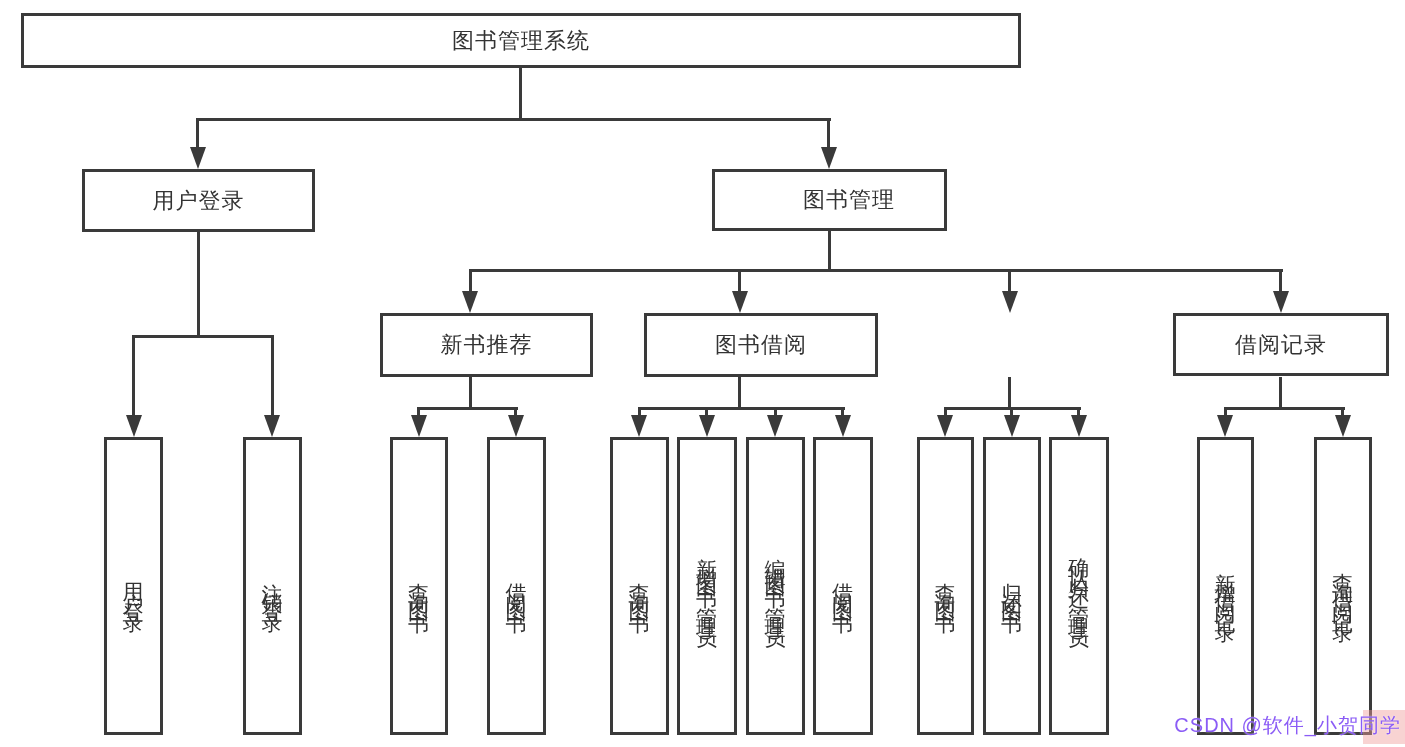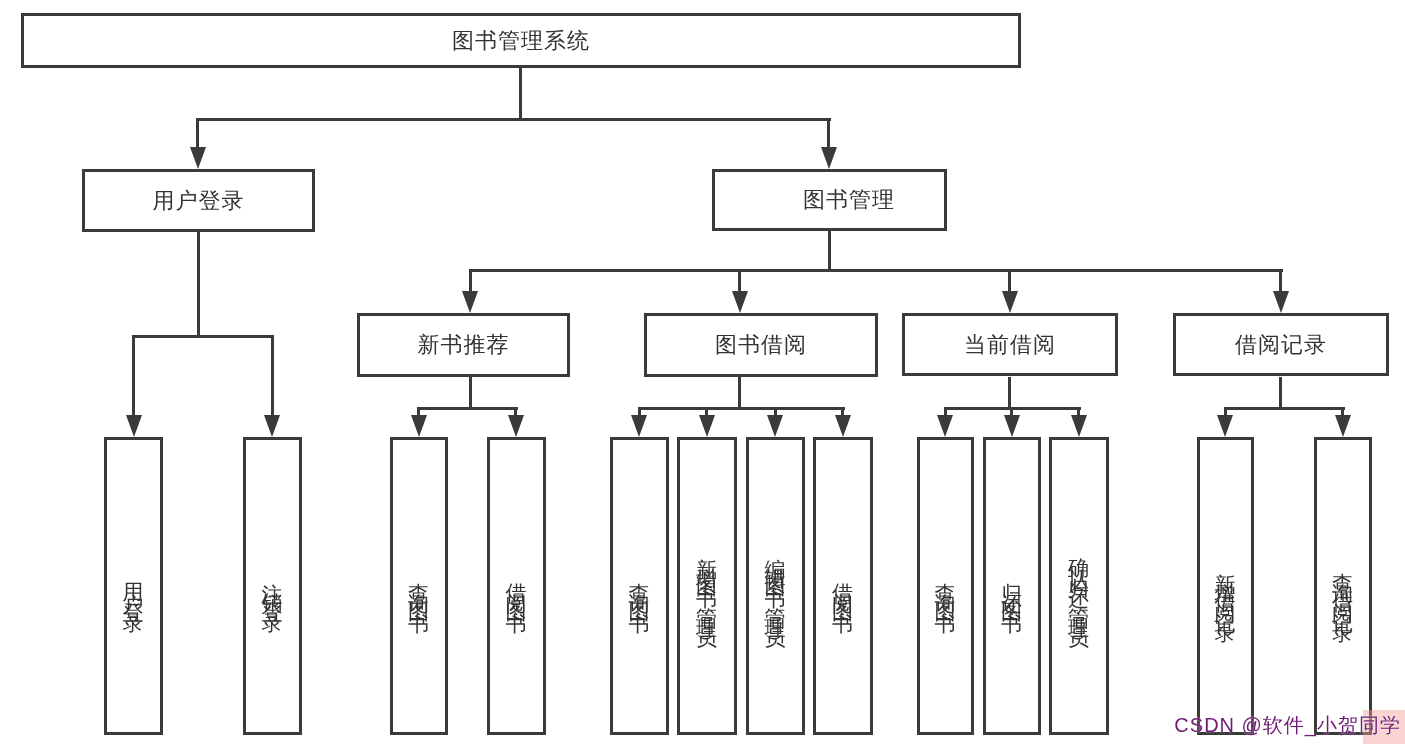--- a/index.html
+++ b/index.html
@@ -16,21 +16,21 @@
     writing-mode:vertical-rl;text-orientation:mixed;font-size:21px;color:#333333;
     letter-spacing:10px;line-height:1.1;white-space:nowrap;
   }
   .line{position:absolute;background:#3a3a3a;}
   .arrow{
     position:absolute;width:0;height:0;
     border-left:8px solid transparent;border-right:8px solid transparent;
     border-top:22px solid #3a3a3a;
   }
   .watermark{
-    position:absolute;right:4px;top:712px;font-size:20px;color:#701a75;
+    position:absolute;right:4px;top:712px;font-size:20px;color:#8b5cf6;
     letter-spacing:1px;z-index:6;white-space:nowrap;
     text-shadow:0 0 2px rgba(255,255,255,.8);
   }
   .watermark-bg{
     position:absolute;left:1363px;top:710px;width:42px;height:34px;
     background:rgba(240,158,156,.45);z-index:5;
   }
 </style>
 </head>
 <body>
@@ -101,31 +101,28 @@
   </div>
 
   <div class="node" style="left:82px;top:169px;width:233px;height:63px;">
     <span class="hlbl">用户登录</span>
   </div>
 
   <div class="node" style="left:712px;top:169px;width:235px;height:62px;padding-left:39px;">
     <span class="hlbl">图书管理</span>
   </div>
 
-  <div class="node" style="left:357px;top:313px;width:213px;height:64px;">
+  <div class="node" style="left:380px;top:313px;width:213px;height:64px;">
     <span class="hlbl">新书推荐</span>
   </div>
 
   <div class="node" style="left:644px;top:313px;width:234px;height:64px;">
     <span class="hlbl">图书借阅</span>
   </div>
 
-  <div class="node" style="left:902px;top:313px;width:216px;height:63px;">
-    <span class="hlbl">当前借阅</span>
-  </div>
 
   <div class="node" style="left:1173px;top:313px;width:216px;height:63px;text-align:center;">
     <span class="hlbl">借阅记录</span>
   </div>
 
   <div class="node" style="left:104px;top:437px;width:59px;height:298px;">
     <span class="vlbl">用户登录</span>
   </div>
   <div class="node" style="left:243px;top:437px;width:59px;height:298px;">
     <span class="vlbl">注销登录</span>

